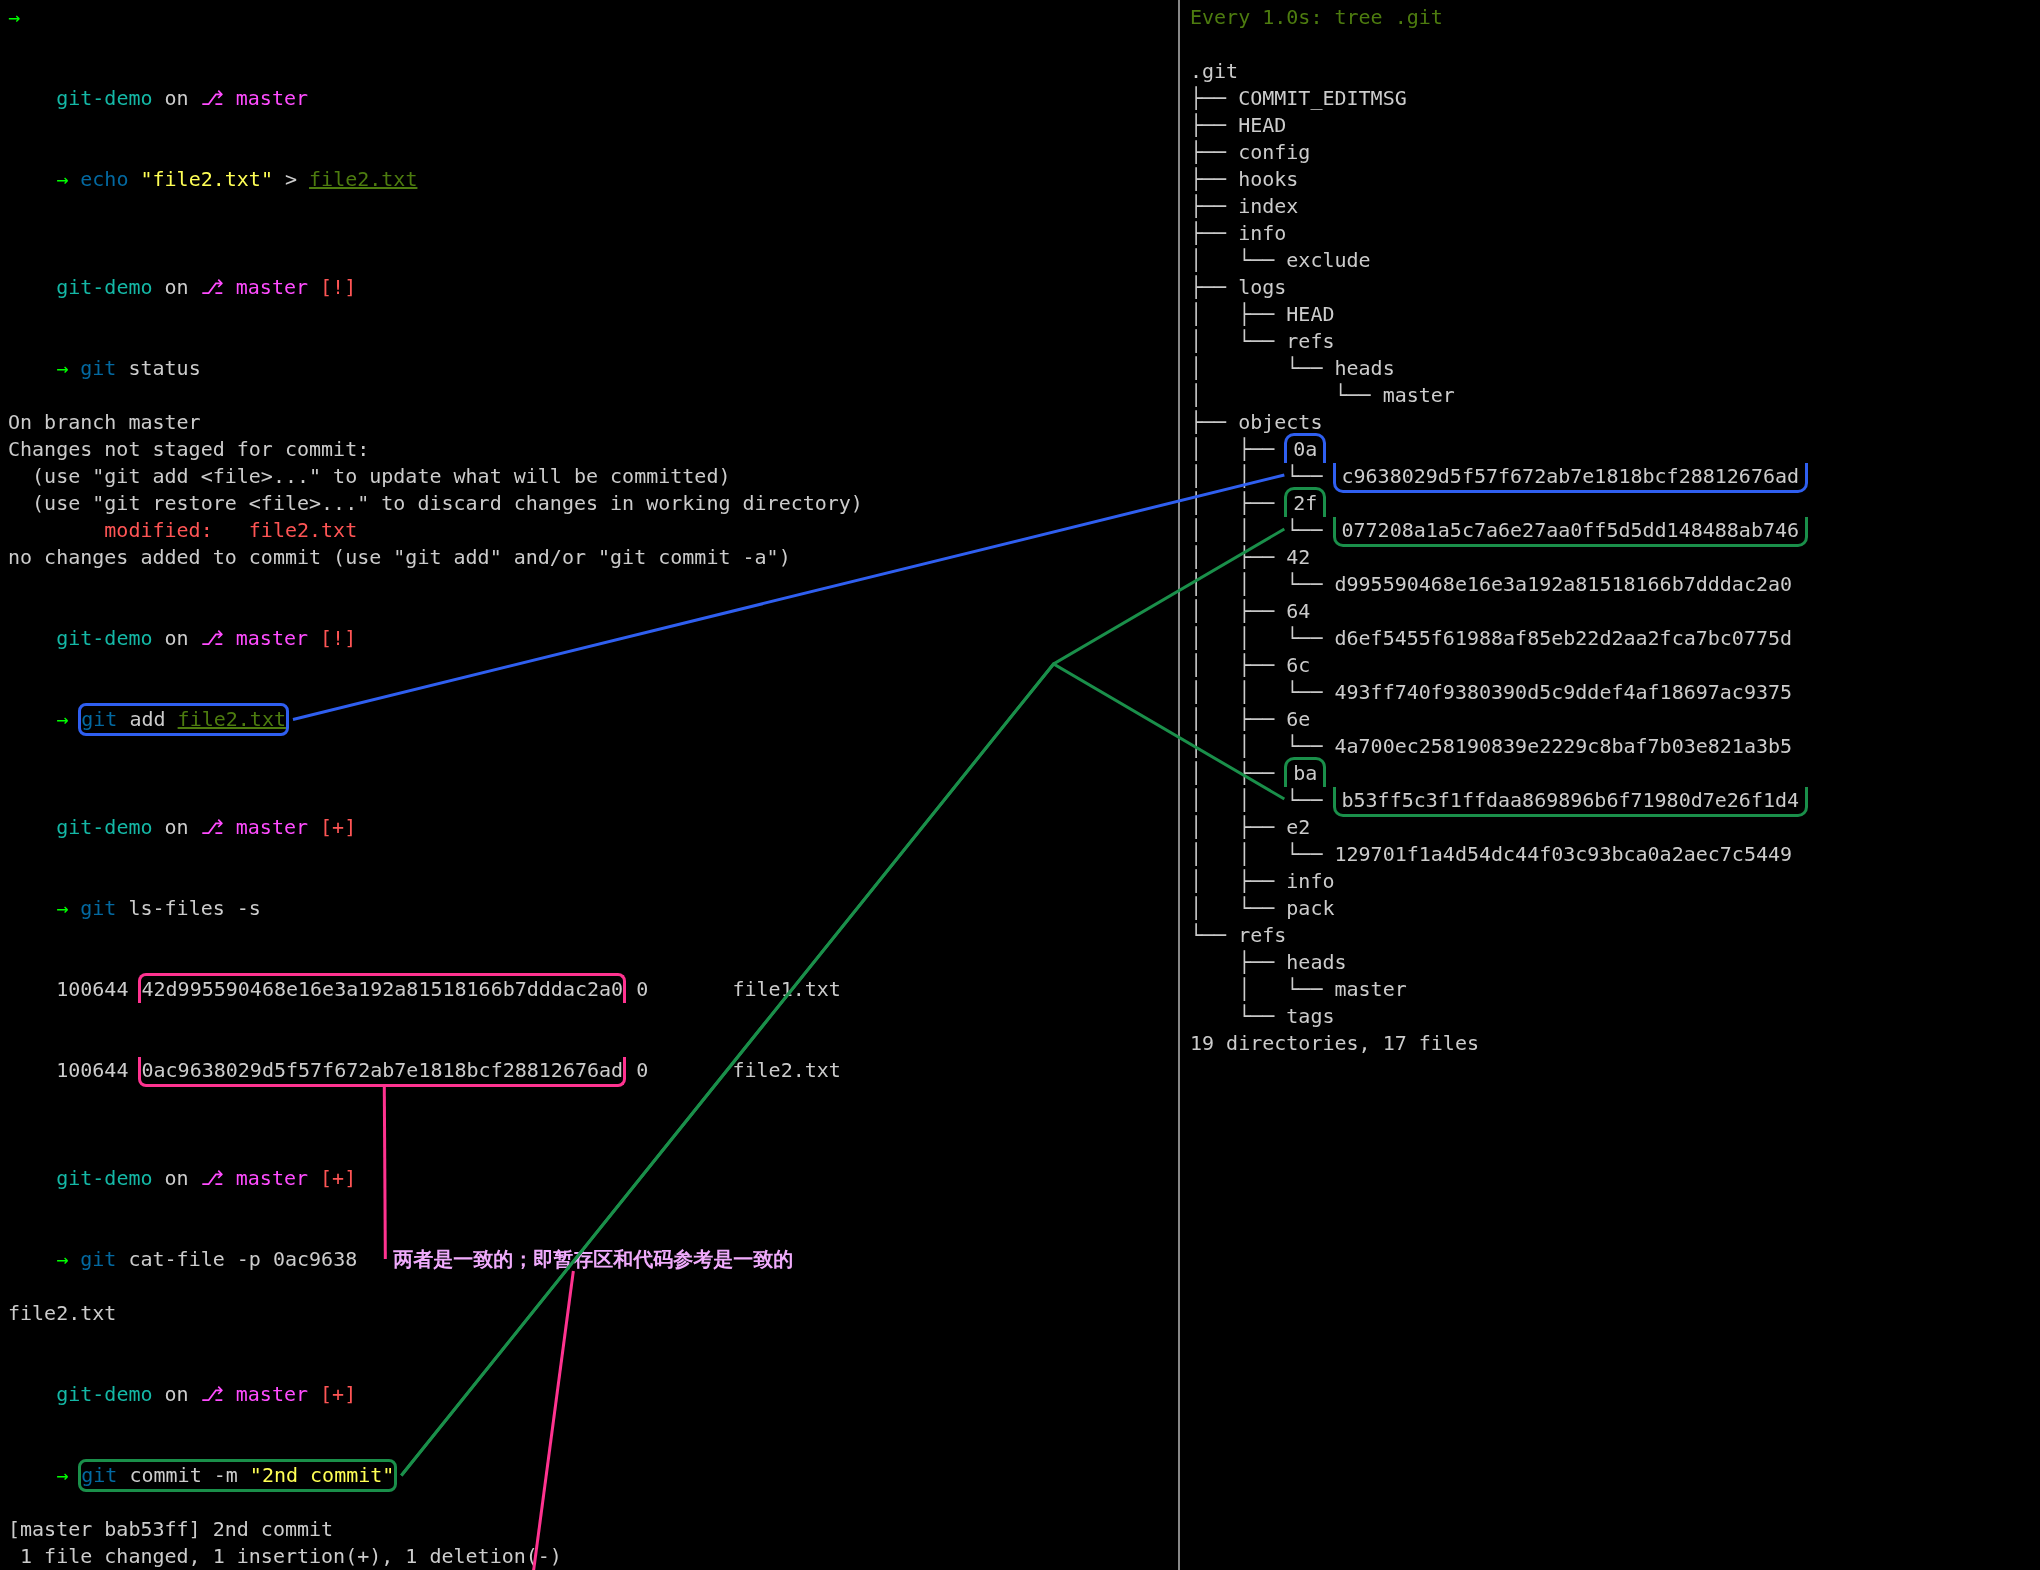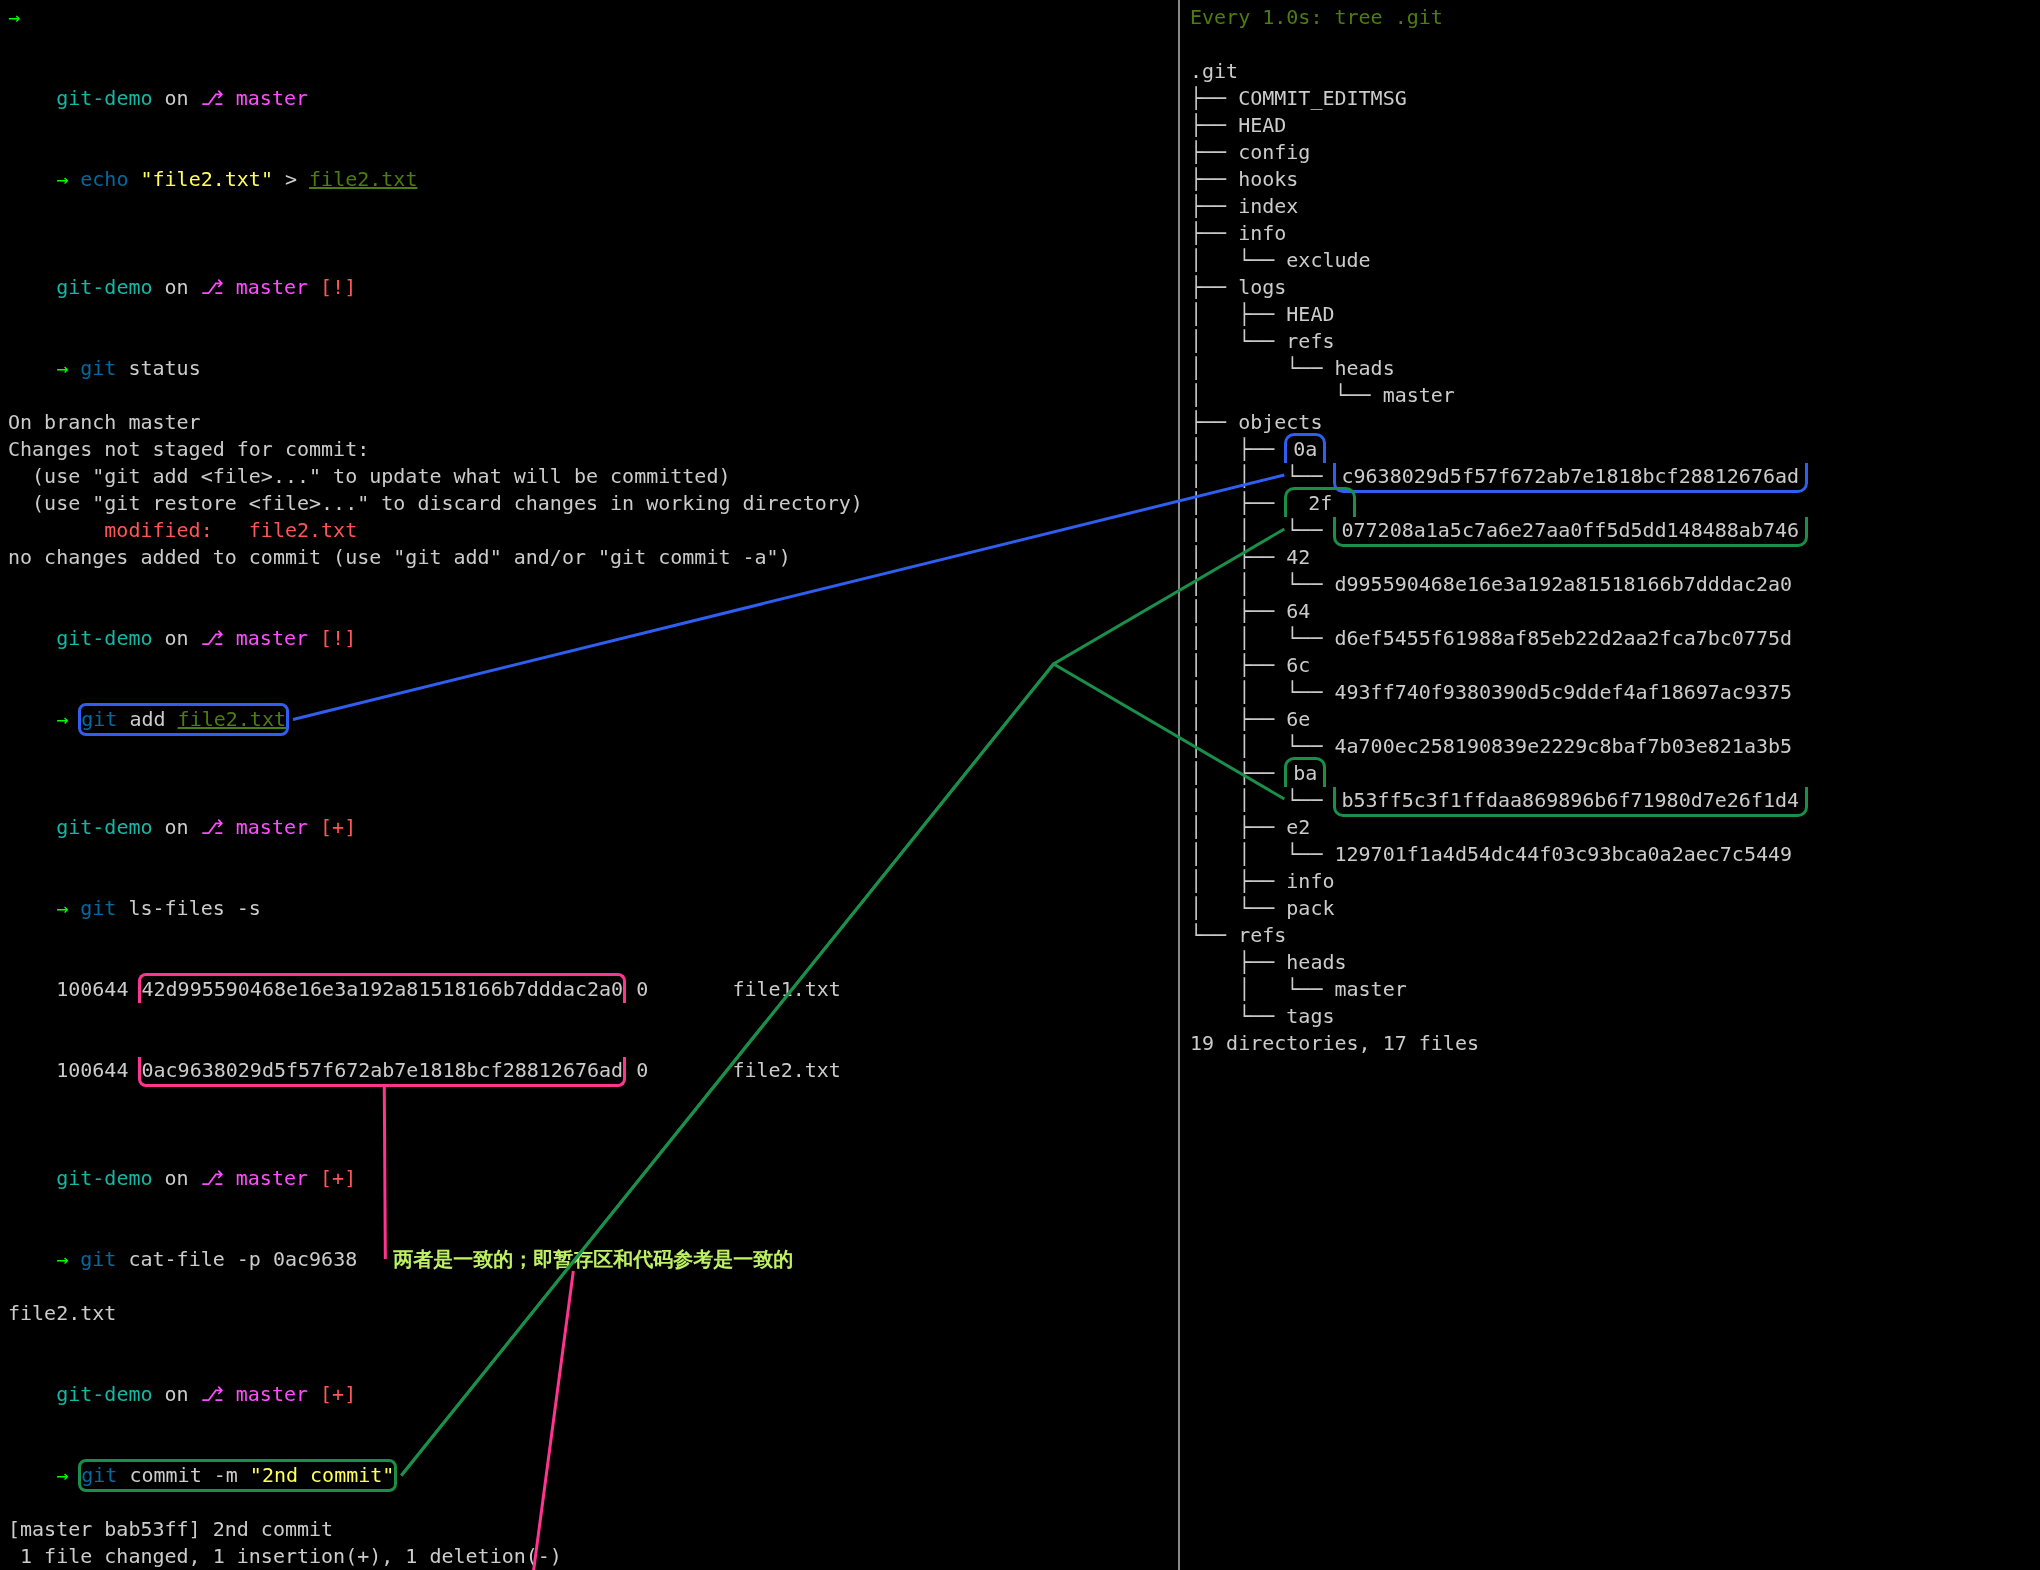--- a/index.html
+++ b/index.html
@@ -52,21 +52,21 @@
     border: 3px solid;
     border-radius: 8px;
     display: inline-block;
     padding: 0 0;
     margin: -3px -2px;
   }
   .box-blue   { border-color: #2f5ff0; }
   .box-green  { border-color: #1a8f4a; }
   .box-pink   { border-color: #ff3390; }
 
-  .note-pink  { color: #bef264; font-weight: bold; }
+  .note-pink  { color: #f0abfc; font-weight: bold; }
 
   svg.overlay {
     position: absolute;
     left: 0; top: 0;
     width: 2040px;
     height: 1570px;
     pointer-events: none;
   }
 
   .spacer { height: 27px; }
@@ -161,21 +161,21 @@
       <div class="line gray">├── info</div>
       <div class="line gray">│   └── exclude</div>
       <div class="line gray">├── logs</div>
       <div class="line gray">│   ├── HEAD</div>
       <div class="line gray">│   └── refs</div>
       <div class="line gray">│       └── heads</div>
       <div class="line gray">│           └── master</div>
       <div class="line gray">├── objects</div>
       <div class="line gray"><span>│   ├── </span><span id="rt-obj_0a-top" class="box box-blue" style="border-radius:10px;border-bottom:none;border-bottom-left-radius:0;border-bottom-right-radius:0;padding:0 6px;">0a</span></div>
       <div class="line gray"><span>│   │   └── </span><span id="rt-obj_0a" class="box box-blue" style="border-radius:10px;border-top:none;border-top-left-radius:0;border-top-right-radius:0;padding:0 6px;">c9638029d5f57f672ab7e1818bcf28812676ad</span></div>
-      <div class="line gray"><span>│   ├── </span><span id="rt-obj_2f-top" class="box box-green" style="border-radius:10px;border-bottom:none;border-bottom-left-radius:0;border-bottom-right-radius:0;padding:0 21px;">2f</span></div>
+      <div class="line gray"><span>│   ├── </span><span id="rt-obj_2f-top" class="box box-green" style="border-radius:10px;border-bottom:none;border-bottom-left-radius:0;border-bottom-right-radius:0;padding:0 6px;">2f</span></div>
       <div class="line gray"><span>│   │   └── </span><span id="rt-obj_2f" class="box box-green" style="border-radius:10px;border-top:none;border-top-left-radius:0;border-top-right-radius:0;padding:0 6px;">077208a1a5c7a6e27aa0ff5d5dd148488ab746</span></div>
       <div class="line gray">│   ├── 42</div>
       <div class="line gray">│   │   └── d995590468e16e3a192a81518166b7dddac2a0</div>
       <div class="line gray">│   ├── 64</div>
       <div class="line gray">│   │   └── d6ef5455f61988af85eb22d2aa2fca7bc0775d</div>
       <div class="line gray">│   ├── 6c</div>
       <div class="line gray">│   │   └── 493ff740f9380390d5c9ddef4af18697ac9375</div>
       <div class="line gray">│   ├── 6e</div>
       <div class="line gray">│   │   └── 4a700ec258190839e2229c8baf7b03e821a3b5</div>
       <div class="line gray"><span>│   ├── </span><span id="rt-obj_ba-top" class="box box-green" style="border-radius:10px;border-bottom:none;border-bottom-left-radius:0;border-bottom-right-radius:0;padding:0 6px;">ba</span></div>

